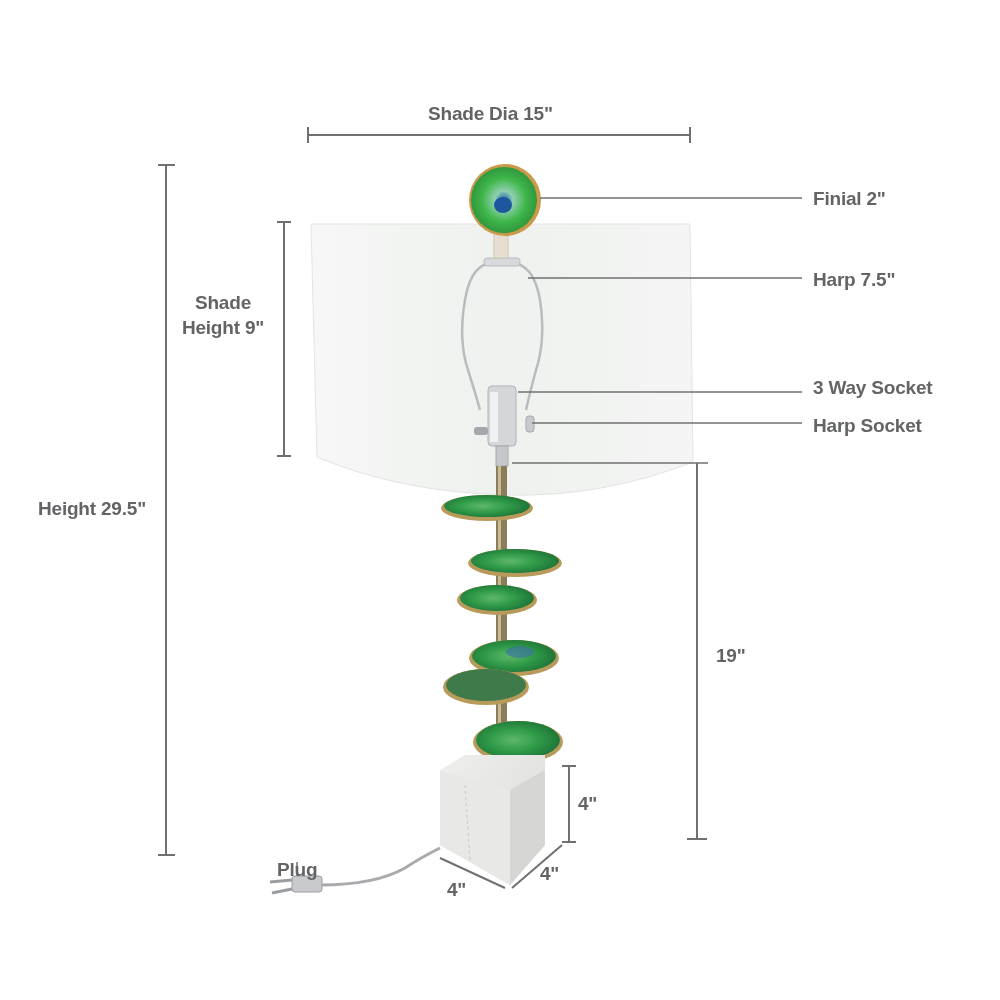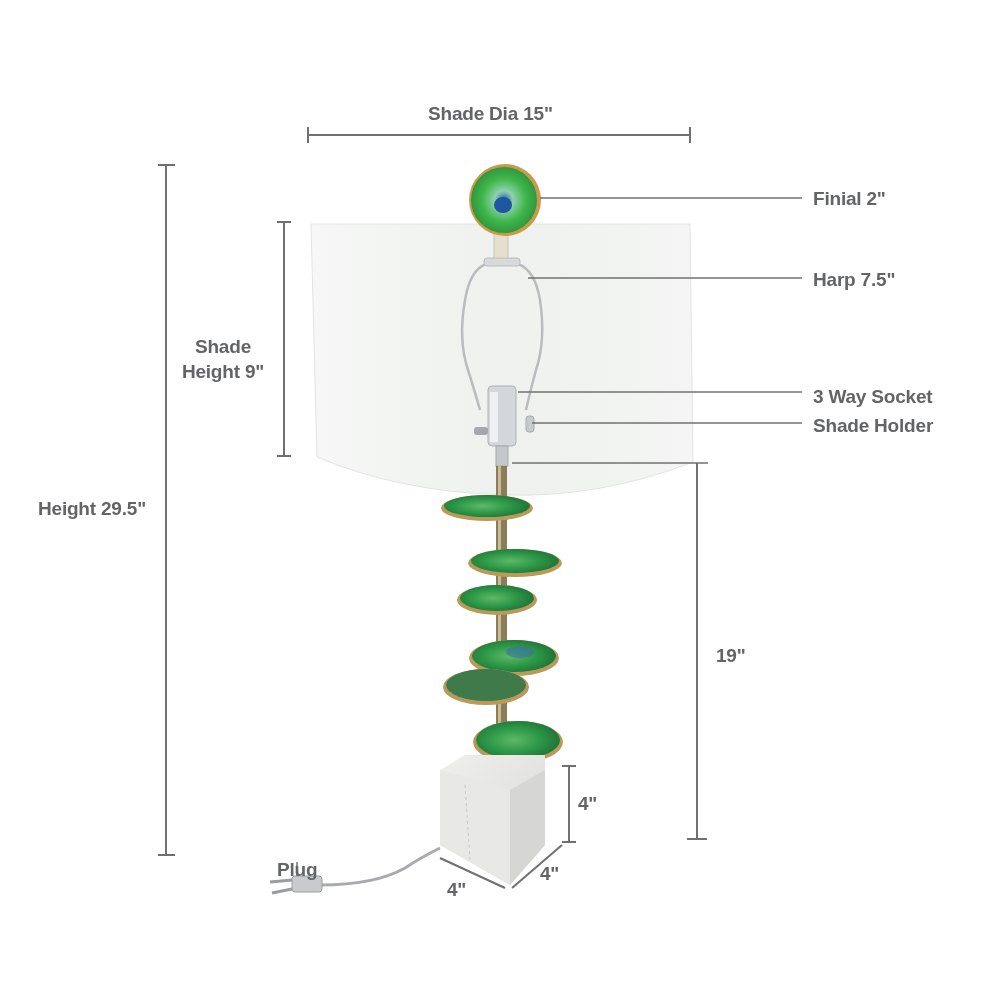--- a/index.html
+++ b/index.html
@@ -140,27 +140,27 @@
     <g stroke="#707070" stroke-width="2">
       <line x1="569" y1="766" x2="569" y2="842"></line>
       <line x1="562" y1="766" x2="576" y2="766"></line>
       <line x1="562" y1="842" x2="576" y2="842"></line>
       <line x1="440" y1="858" x2="505" y2="888"></line>
       <line x1="512" y1="888" x2="562" y2="845"></line>
     </g>
   </svg>
 
   <div class="lbl" style="left:428px;top:102px;">Shade Dia 15"</div>
-  <div class="lbl center" style="left:180px;top:291px;width:86px;margin-top:44px;">
+  <div class="lbl center" style="left:180px;top:291px;width:86px;">
     <div>Shade</div>
     <div>Height 9"</div>
   </div>
   <div class="lbl" style="left:38px;top:497px;">Height 29.5"</div>
   <div class="lbl" style="left:813px;top:187px;">Finial 2"</div>
   <div class="lbl" style="left:813px;top:268px;">Harp 7.5"</div>
-  <div class="lbl" style="left:813px;top:376px;margin-top:9px;">3 Way Socket</div>
-  <div class="lbl" style="left:813px;top:414px;">Shade Holder</div>
+  <div class="lbl" style="left:813px;top:376px;">3 Way Socket</div>
+  <div class="lbl" style="left:813px;top:414px;">Harp Socket</div>
   <div class="lbl" style="left:716px;top:644px;">19"</div>
   <div class="lbl" style="left:578px;top:792px;">4"</div>
   <div class="lbl" style="left:447px;top:878px;">4"</div>
   <div class="lbl" style="left:540px;top:862px;">4"</div>
   <div class="lbl" style="left:277px;top:838px;margin-top:20px;">Plug</div>
 </div>
 
 </body></html>

